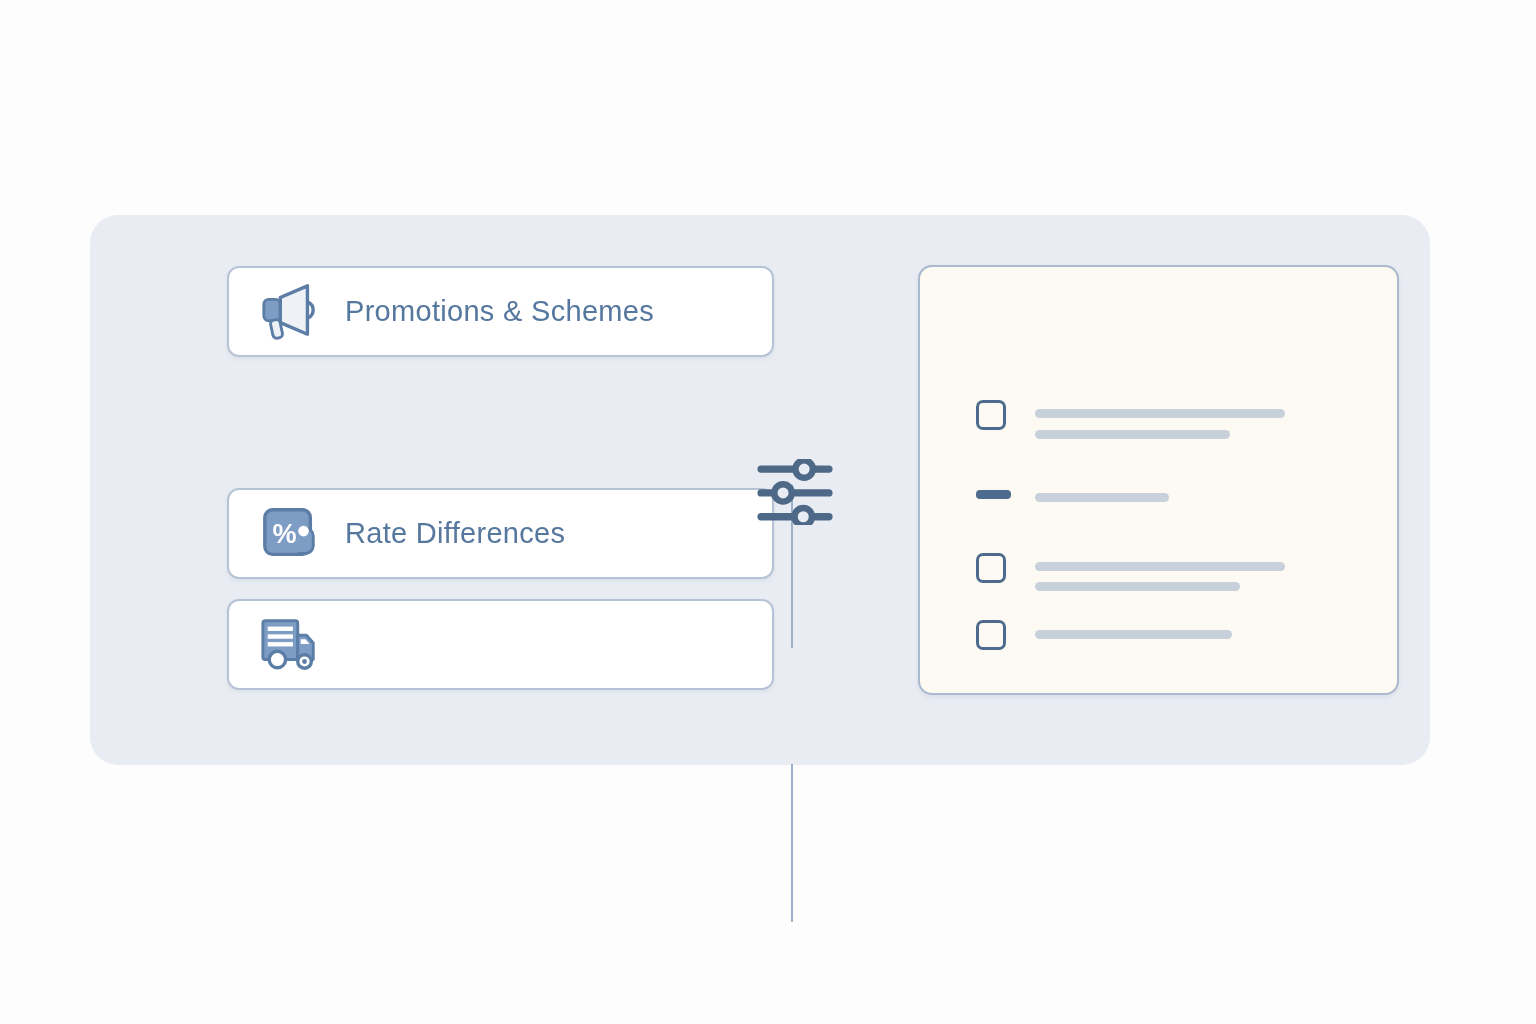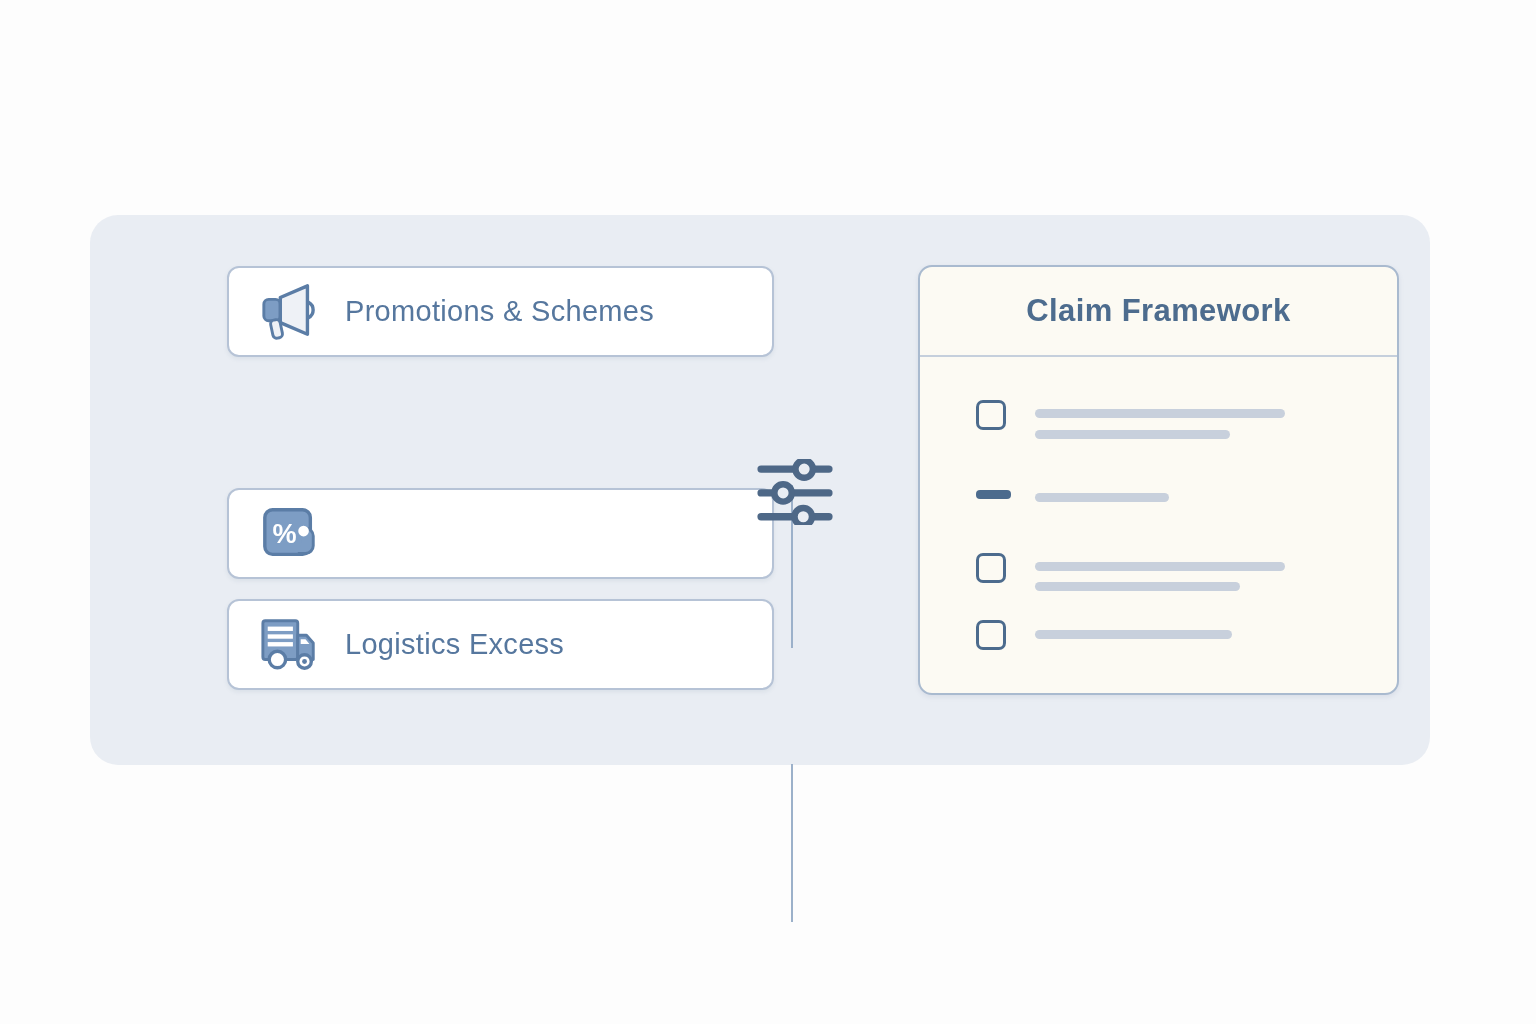--- a/index.html
+++ b/index.html
@@ -155,58 +155,55 @@
 
     <div class="card card3">
       <span class="icon-wrap">
         <svg width="62" height="62" viewBox="0 0 64 64">
           <rect x="6" y="7" width="47" height="46" rx="8" fill="#7d9dc4" stroke="#5b7da6" stroke-width="3.5"></rect>
           <path d="M48,26 a8,8 0 0 1 8,8 v10 a8,8 0 0 1 -8,8 h-8" fill="#7d9dc4" stroke="#5b7da6" stroke-width="3"></path>
           <text x="14" y="41" font-family="'Liberation Sans', sans-serif" font-size="28" font-weight="bold" fill="#ffffff">%</text>
           <circle cx="46" cy="29" r="5.5" fill="#ffffff"></circle>
         </svg>
       </span>
+      <span class="label">Rate Differences</span>
     </div>
 
     <div class="card card4">
       <span class="icon-wrap">
         <svg width="62" height="62" viewBox="0 0 64 64">
           <rect x="4" y="7" width="36" height="40" rx="2.5" fill="#7d9dc4" stroke="#5b7da6" stroke-width="3"></rect>
           <rect x="9" y="13" width="26" height="4.5" fill="#ffffff"></rect>
           <rect x="9" y="21" width="26" height="4.5" fill="#ffffff"></rect>
           <rect x="9" y="29" width="26" height="4.5" fill="#ffffff"></rect>
           <polygon points="40,22 49,22 56,30 56,47 40,47" fill="#7d9dc4" stroke="#5b7da6" stroke-width="3" stroke-linejoin="round"></polygon>
           <polygon points="43,26 48,26 52,31 43,31" fill="#ffffff"></polygon>
           <circle cx="19" cy="47" r="8.5" fill="#ffffff" stroke="#5b7da6" stroke-width="3.5"></circle>
           <circle cx="47" cy="49" r="7" fill="#ffffff" stroke="#5b7da6" stroke-width="3.5"></circle>
           <circle cx="47" cy="49" r="2.5" fill="#5b7da6"></circle>
         </svg>
       </span>
-      <span class="label">Logistics Excess</span>
     </div>
 
     <div class="vline top" style="left:701px;"></div>
     <div class="vline bottom" style="left:701px;"></div>
     <svg class="sliders" style="left:663px; top:244px;" viewBox="0 0 84 72">
       <g stroke="#4e6887" stroke-linecap="round" fill="none">
         <line x1="5" y1="11" x2="79" y2="11" stroke-width="8"></line>
         <line x1="5" y1="37" x2="79" y2="37" stroke-width="8"></line>
         <line x1="5" y1="63" x2="79" y2="63" stroke-width="8"></line>
       </g>
       <g stroke="#4e6887" stroke-width="7" fill="#e9edf3">
         <circle cx="52" cy="11" r="9.5"></circle>
         <circle cx="29" cy="37" r="9.5"></circle>
         <circle cx="51" cy="63" r="9.5"></circle>
       </g>
     </svg>
 
     <div class="framework" style="left:828px; top:50px;">
-      <div class="header">
-        <span class="title">Claim Framework</span>
-      </div>
 
       <div class="checkbox" style="top:133px;"></div>
       <div class="ph-line" style="top:142px; width:250px;"></div>
       <div class="ph-line" style="top:163px; width:195px;"></div>
 
       <div class="dash" style="top:223px;"></div>
       <div class="ph-line" style="top:226px; width:134px;"></div>
 
       <div class="checkbox" style="top:286px;"></div>
       <div class="ph-line" style="top:295px; width:250px;"></div>

